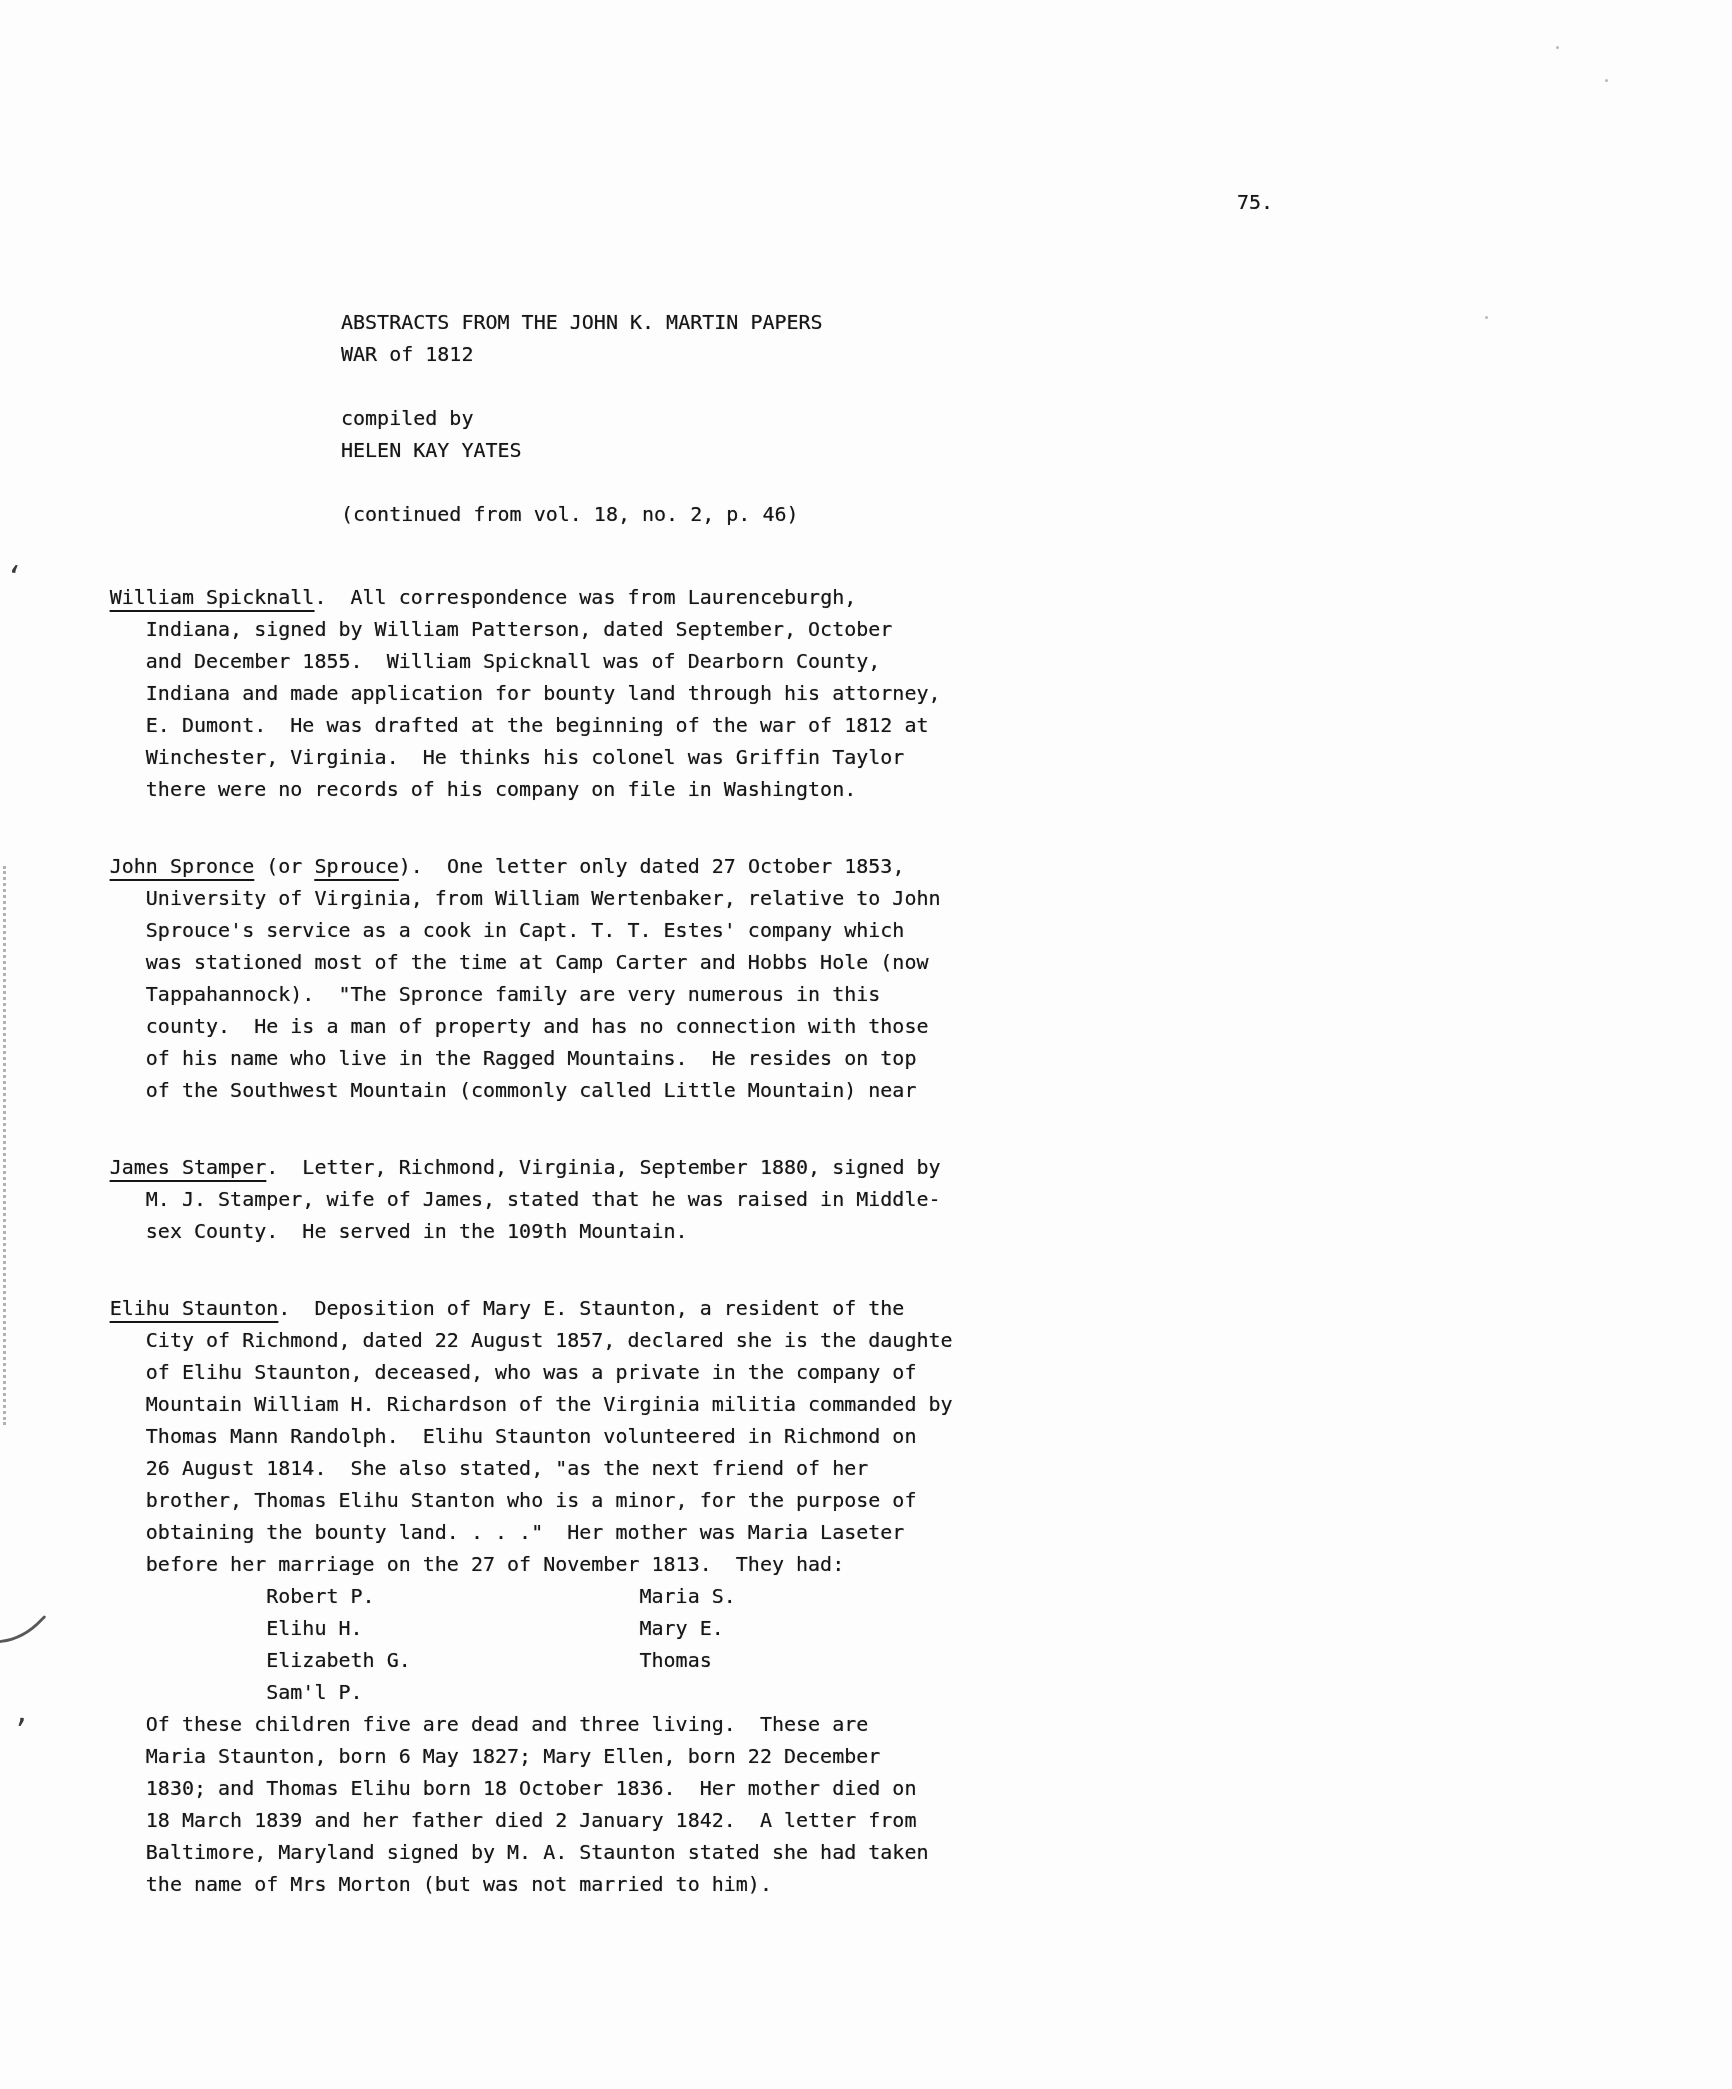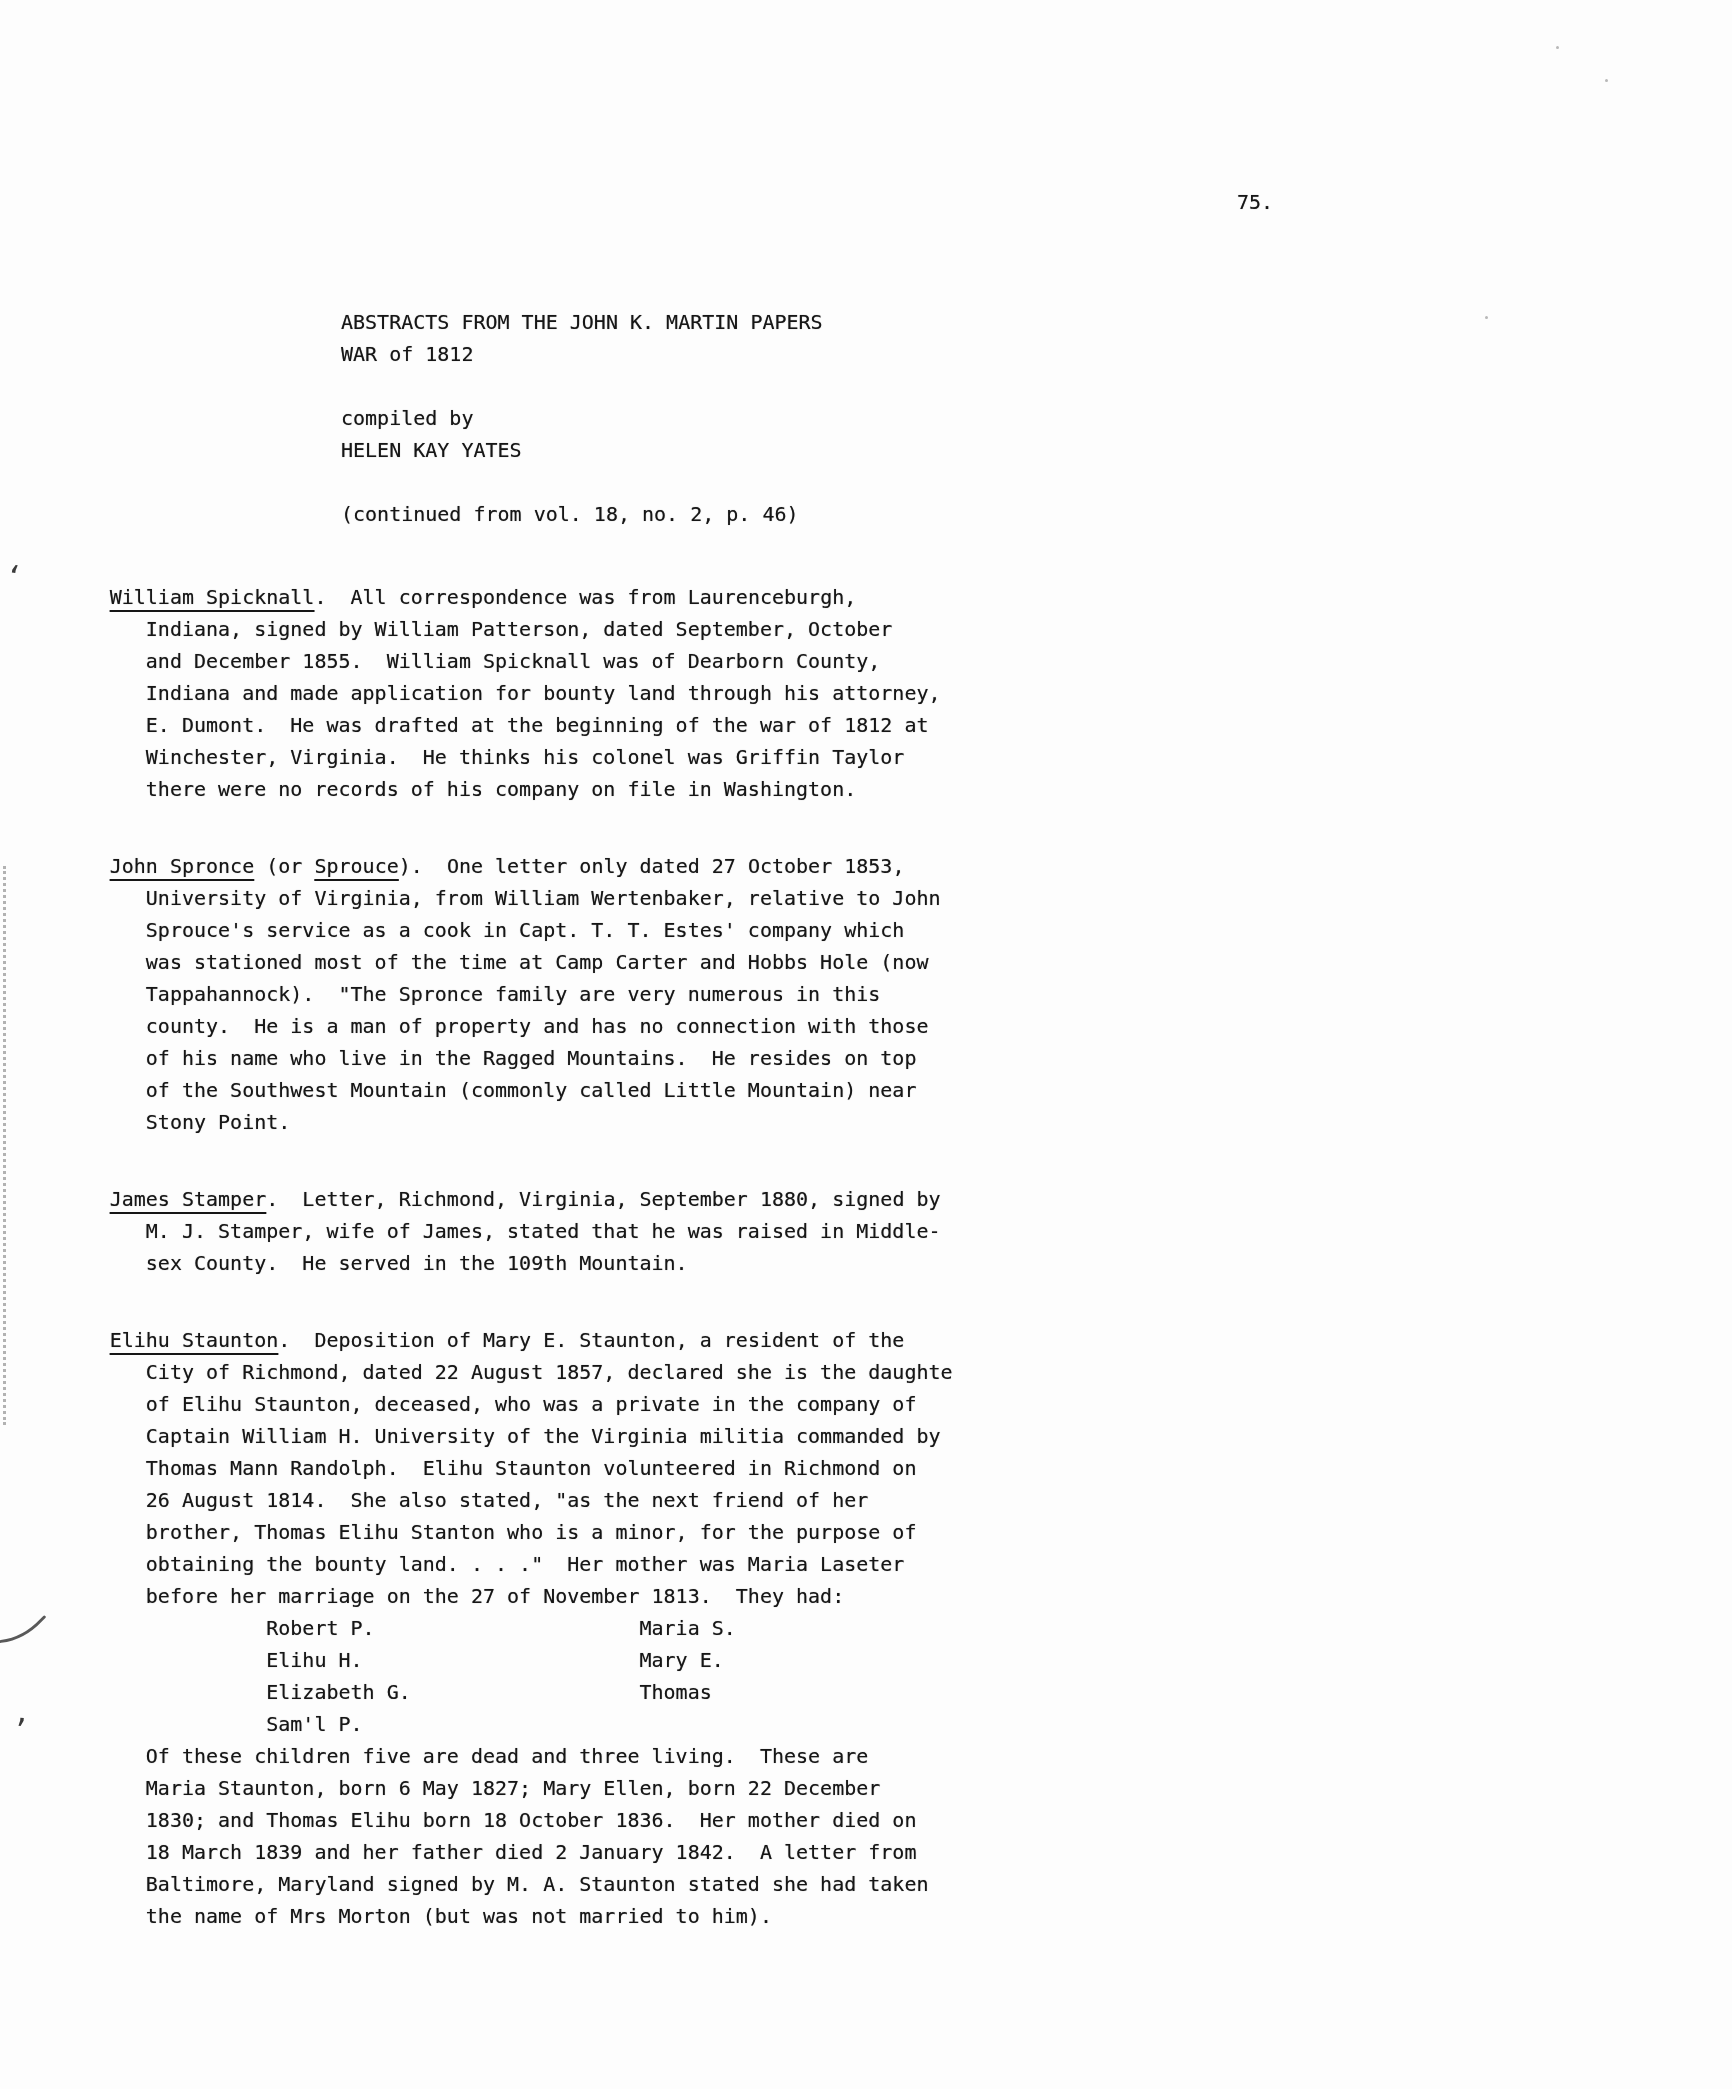--- a/index.html
+++ b/index.html
@@ -140,32 +140,31 @@
       </div>
       <div class="para">
         <div class="line first"><span class="u">John Spronce</span><span> (or </span><span class="u">Sprouce</span><span>).  One letter only dated 27 October 1853,</span></div>
         <div class="line">University of Virginia, from William Wertenbaker, relative to John</div>
         <div class="line">Sprouce's service as a cook in Capt. T. T. Estes' company which</div>
         <div class="line">was stationed most of the time at Camp Carter and Hobbs Hole (now</div>
         <div class="line">Tappahannock).  "The Spronce family are very numerous in this</div>
         <div class="line">county.  He is a man of property and has no connection with those</div>
         <div class="line">of his name who live in the Ragged Mountains.  He resides on top</div>
         <div class="line">of the Southwest Mountain (commonly called Little Mountain) near</div>
-        <div class="line">Stony Point.</div>
       </div>
       <div class="para">
         <div class="line first"><span class="u">James Stamper</span><span>.  Letter, Richmond, Virginia, September 1880, signed by</span></div>
         <div class="line">M. J. Stamper, wife of James, stated that he was raised in Middle-</div>
         <div class="line">sex County.  He served in the 109th Mountain.</div>
       </div>
       <div class="para">
         <div class="line first"><span class="u">Elihu Staunton</span><span>.  Deposition of Mary E. Staunton, a resident of the</span></div>
         <div class="line">City of Richmond, dated 22 August 1857, declared she is the daughte</div>
         <div class="line">of Elihu Staunton, deceased, who was a private in the company of</div>
-        <div class="line">Captain William H. University of the Virginia militia commanded by</div>
+        <div class="line">Mountain William H. Richardson of the Virginia militia commanded by</div>
         <div class="line">Thomas Mann Randolph.  Elihu Staunton volunteered in Richmond on</div>
         <div class="line">26 August 1814.  She also stated, "as the next friend of her</div>
         <div class="line">brother, Thomas Elihu Stanton who is a minor, for the purpose of</div>
         <div class="line">obtaining the bounty land. . . ."  Her mother was Maria Laseter</div>
         <div class="line">before her marriage on the 27 of November 1813.  They had:</div>
         <div class="line pair"><span class="cl">Robert P.</span><span>Maria S.</span></div>
         <div class="line pair"><span class="cl">Elihu H.</span><span>Mary E.</span></div>
         <div class="line pair"><span class="cl">Elizabeth G.</span><span>Thomas</span></div>
         <div class="line pair"><span class="cl">Sam'l P.</span><span></span></div>
         <div class="line">Of these children five are dead and three living.  These are</div>

